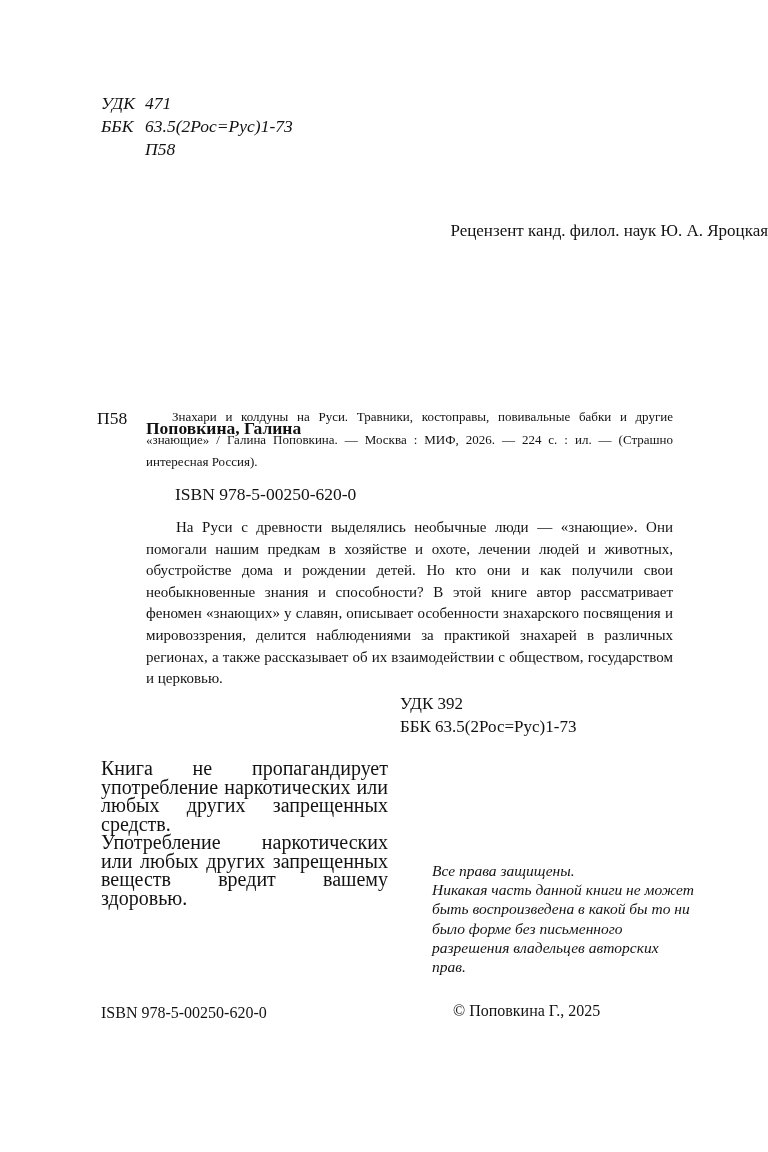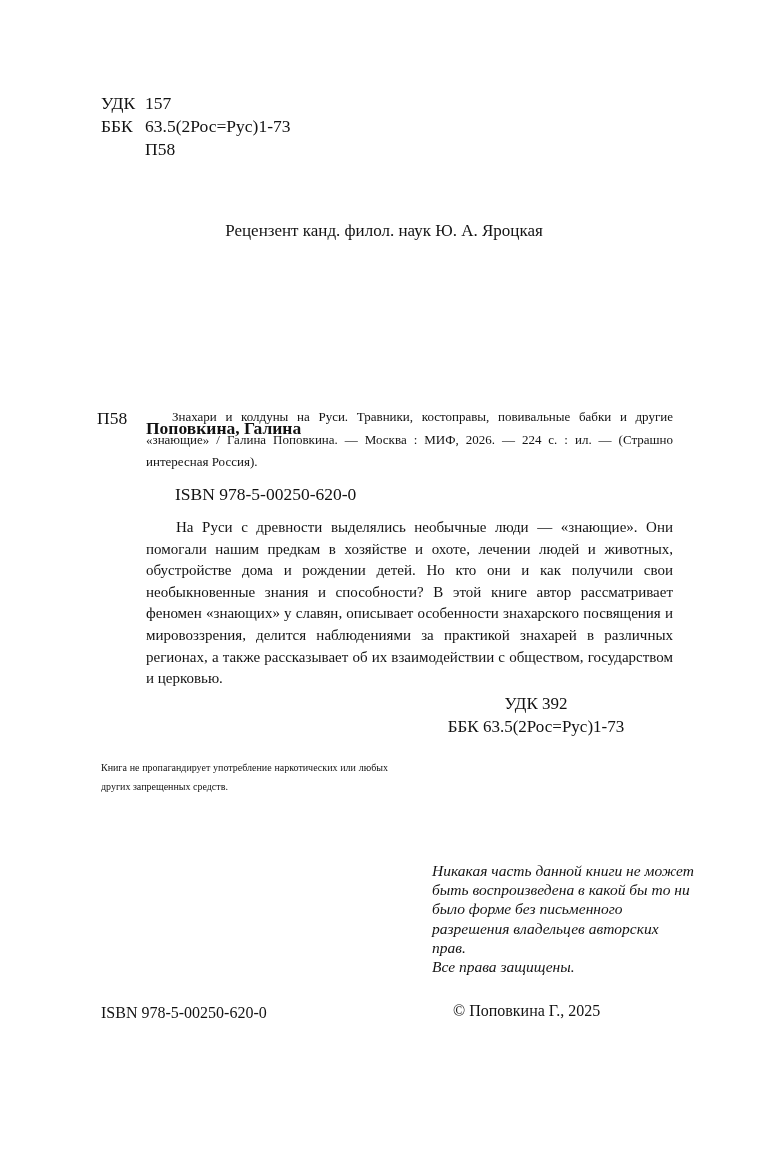--- a/index.html
+++ b/index.html
@@ -18,31 +18,32 @@
     overflow: hidden;
   }
   .abs { position: absolute; }
 
   
   .top-codes {
     left: 101px;
     top: 92px;
     font-size: 17.5px;
     line-height: 23px;
+    font-style: italic;
   }
   .top-codes .row { display: flex; }
   .top-codes .lbl { width: 44px; }
   .top-codes .val { white-space: nowrap; }
 
   
   .reviewer {
     left: 0;
     top: 221px;
     width: 768px;
-    text-align: center;
+    text-align: right;
     font-size: 17px;
   }
 
   
   .author {
     left: 146px;
     top: 382px;
     font-size: 17.5px;
     font-weight: bold;
     margin-top: 36px;
@@ -76,32 +77,32 @@
     line-height: 21.6px;
     text-align: justify;
     text-indent: 30px;
   }
 
   
   .codes-right {
     left: 400px;
     top: 693px;
     width: 272px;
-    text-align: center;
+    text-align: left;
     font-size: 17px;
     line-height: 22.5px;
     white-space: nowrap;
   }
 
   
   .disclaimer {
     left: 101px;
     top: 759px;
     width: 287px;
-    font-size: 10px;
+    font-size: 20px;
     line-height: 18.5px;
     text-align: justify;
   }
   .disclaimer p { margin: 0; }
 
   
   .rights {
     left: 432px;
     top: 861px;
     width: 262px;
@@ -125,21 +126,21 @@
   }
 </style>
 </head>
 <body>
 
 <div class="page">
 
   <div class="abs top-codes">
     <div class="row">
       <span class="lbl">УДК</span>
-      <span class="val">157</span>
+      <span class="val">471</span>
     </div>
     <div class="row">
       <span class="lbl">ББК</span>
       <span class="val">63.5(2Рос=Рус)1-73</span>
     </div>
     <div class="row">
       <span class="lbl"></span>
       <span class="val">П58</span>
     </div>
   </div>
@@ -153,25 +154,26 @@
 
   <div class="abs annotation">На Руси с древности выделялись необычные люди — «знающие». Они помогали нашим предкам в хозяйстве и охоте, лечении людей и животных, обустройстве дома и рождении детей. Но кто они и как получили свои необыкновенные знания и способности? В этой книге автор рассматривает феномен «знающих» у славян, описывает особенности знахарского посвящения и мировоззрения, делится наблюдениями за практикой знахарей в различных регионах, а также рассказывает об их взаимодействии с обществом, государством и церковью.</div>
 
   <div class="abs codes-right">
     <div>УДК 392</div>
     <div>ББК 63.5(2Рос=Рус)1-73</div>
   </div>
 
   <div class="abs disclaimer">
     <p>Книга не пропагандирует употребление наркотических или любых других запрещенных средств.</p>
+    <p>Употребление наркотических или любых других запрещенных веществ вредит вашему здоровью.</p>
   </div>
 
   <div class="abs rights">
+    <div>Все права защищены.</div>
     <div>Никакая часть данной книги не может быть воспроизведена в какой бы то ни было форме без письменного разрешения владельцев авторских прав.</div>
-    <div>Все права защищены.</div>
   </div>
 
   <div class="abs isbn-bottom">ISBN 978-5-00250-620-0</div>
   <div class="abs copyrights">
     <div>© Поповкина Г., 2025</div>
   </div>
 
 </div>
 
 </body></html>

